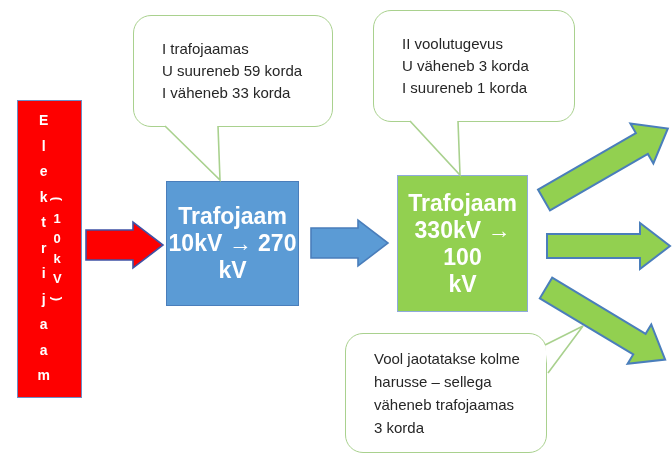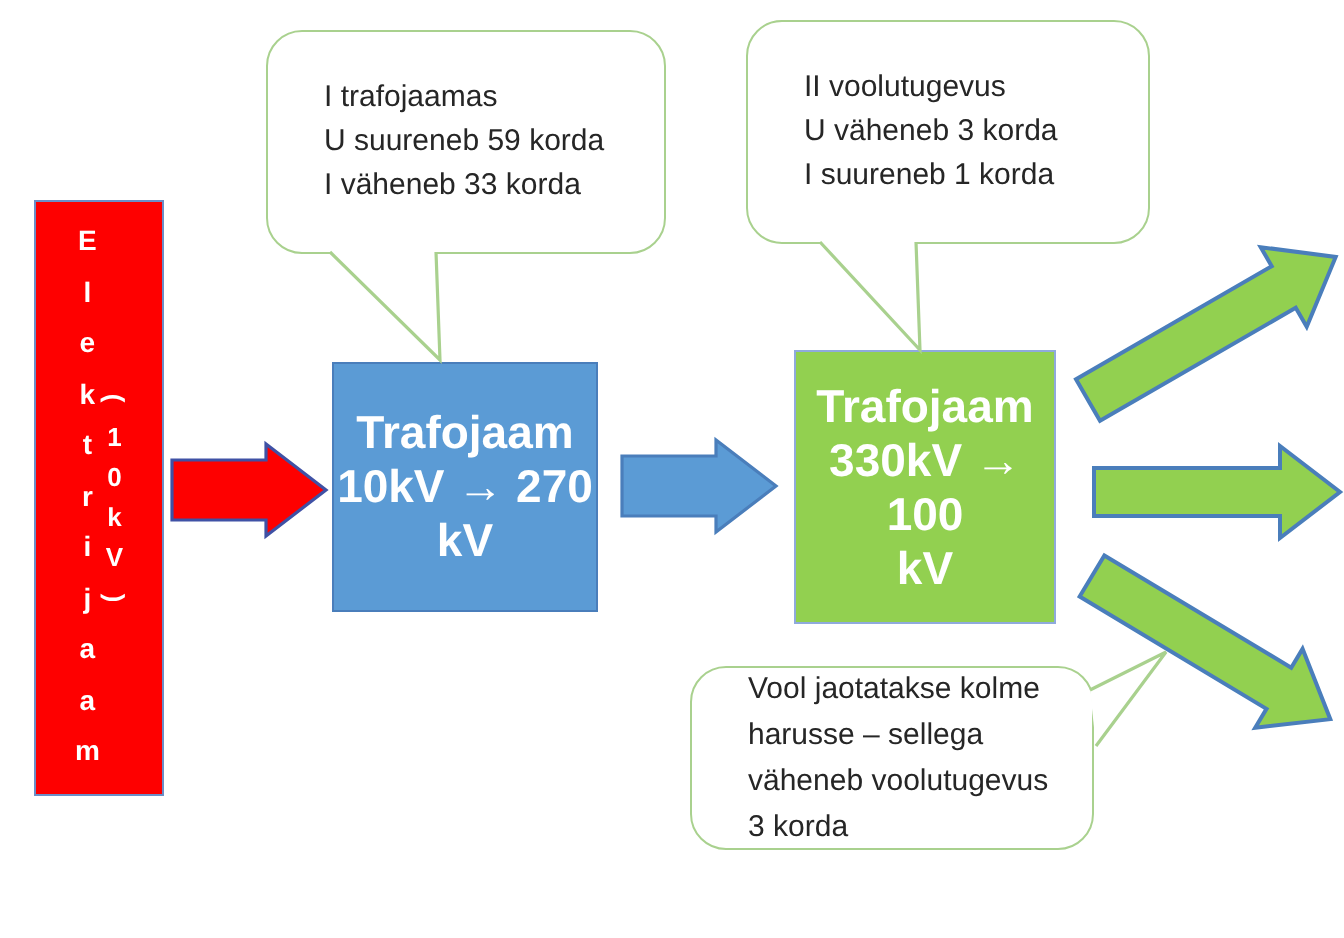--- a/index.html
+++ b/index.html
@@ -27,21 +27,21 @@
   .box.t2{left:397px;top:175px;width:131px;height:137px;border:1.5px solid #8FAADC;}
   
   .callout{
     position:absolute;box-sizing:border-box;background:#ffffff;z-index:2;
     border:1.6px solid #A9D18E;border-radius:18px;
     display:flex;flex-direction:column;justify-content:center;
     color:#262626;font-size:15px;line-height:22px;padding-left:28px;
   }
   .c1{left:133px;top:15px;width:200px;height:112px;}
   .c2{left:373px;top:10px;width:202px;height:112px;}
-  .c3{left:345px;top:333px;width:202px;height:92px;line-height:23px;}
+  .c3{left:345px;top:333px;width:202px;height:120px;line-height:23px;}
   .overlay{position:absolute;left:0;top:0;z-index:3;pointer-events:none;}
 </style>
 </head>
 <body>
 
 <div class="canvas">
 
   <div class="plant" style="background-color: rgb(254, 0, 0);">
     <div class="vcol letters">
       <span>E</span>
@@ -86,21 +86,21 @@
 
   <div class="callout c2">
     <div>II voolutugevus</div>
     <div>U väheneb 3 korda</div>
     <div>I suureneb 1 korda</div>
   </div>
 
   <div class="callout c3">
     <div>Vool jaotatakse kolme</div>
     <div>harusse – sellega</div>
-    <div>väheneb voolutugevus</div>
+    <div>väheneb trafojaamas</div>
     <div>3 korda</div>
   </div>
 
   <svg class="overlay" width="672" height="469" viewBox="0 0 672 469">
 
     <g transform="translate(86,245)">
       <polygon points="0,-15 47,-15 47,-23 77,0 47,23 47,15 0,15" stroke-width="1.6" fill="#FE0000" stroke="#3F51A5"></polygon>
     </g>
 
     <g transform="translate(311,243)">

